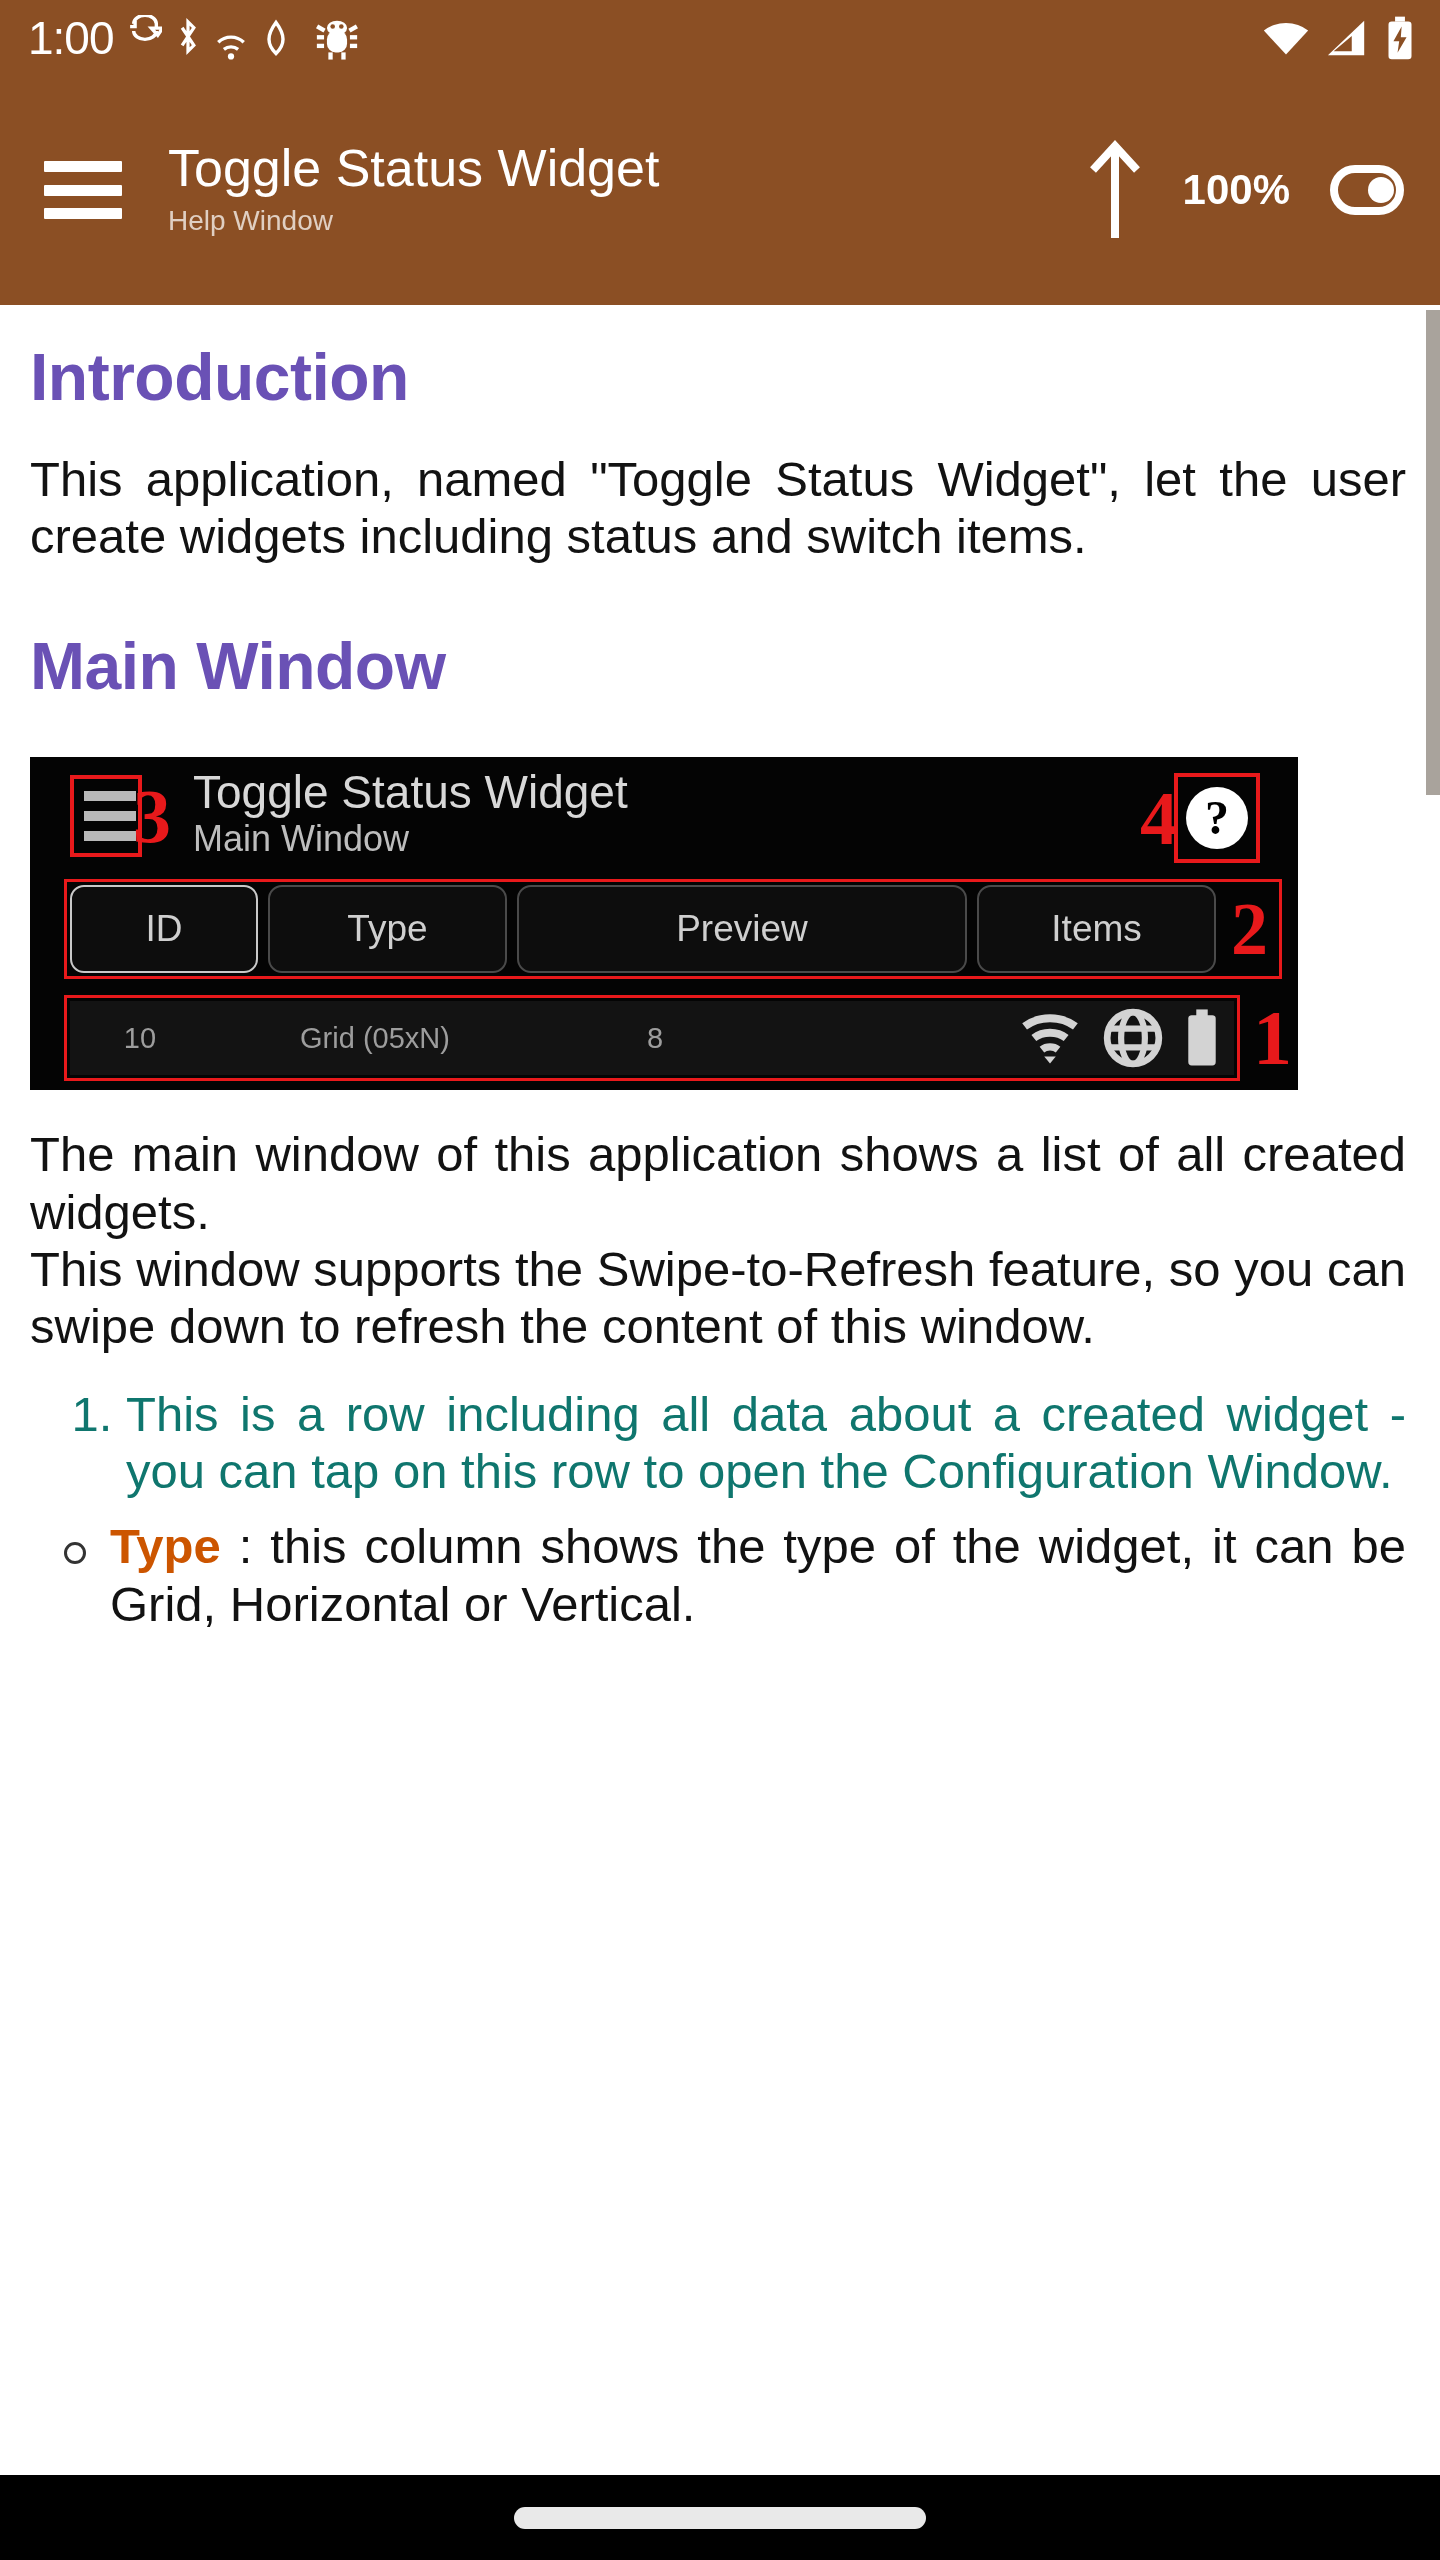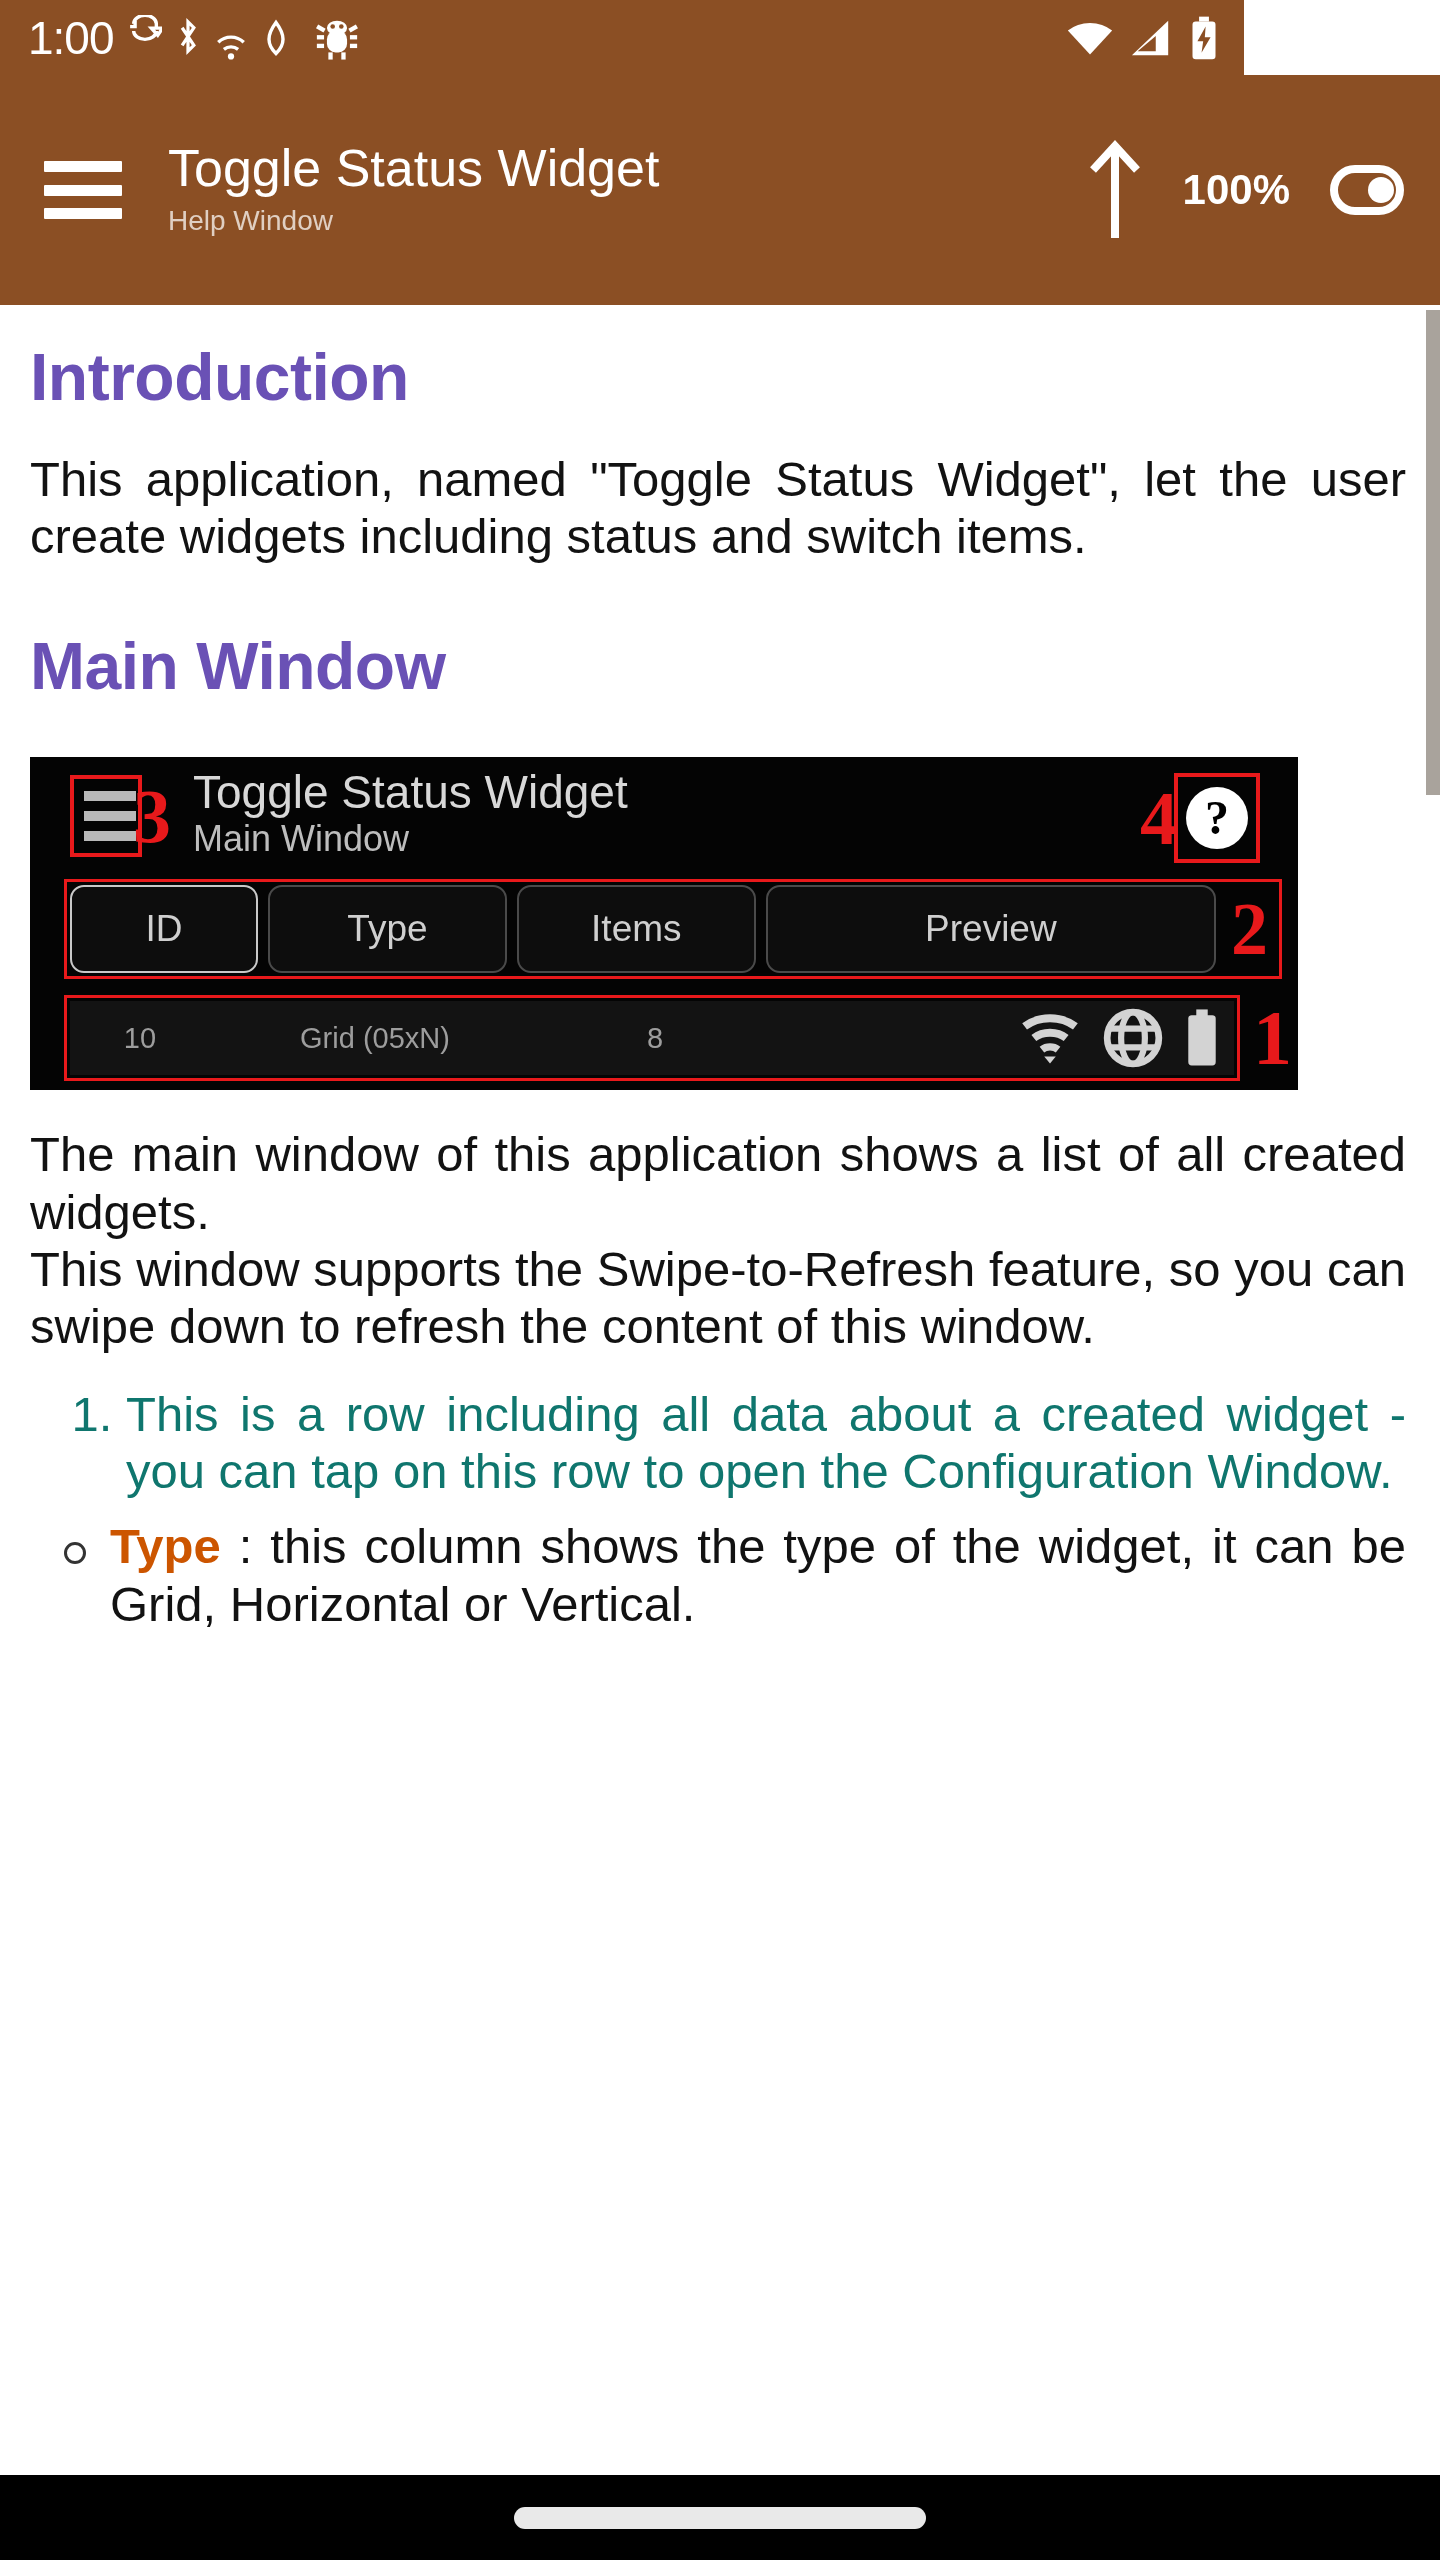--- a/index.html
+++ b/index.html
@@ -7,21 +7,21 @@
     width: 1440px; height: 2560px;
     background: #ffffff;
     font-family: "Liberation Sans", sans-serif;
     overflow: hidden;
   }
   #root { position: relative; width: 1440px; height: 2560px; background:#fff; }
 
   
   .statusbar {
     position: absolute; top: 0; left: 0;
-    width: 1244px; height: 75px;
+    width: 1440px; height: 75px;
     background: #8b4f24;
     display: flex; 
     padding: 0 24px 0 28px;
     color: #ffffff;
   }
   .sb-left { display: flex; align-items: center; gap: 14px; }
   .sb-clock { font-size: 46px; font-weight: 400; letter-spacing: -1px; line-height: 1; }
   .sb-icon { display: inline-flex; align-items: center; justify-content: center; }
   .sb-spacer { flex: 1; }
   .sb-right { display: flex; align-items: center; gap: 16px; }
@@ -268,22 +268,22 @@
       <div class="fig-subtitle">Main Window</div>
       <div class="fig-num fig-n4">4</div>
       <div class="fig-help-box">
         <div class="fig-help">?</div>
       </div>
 
       <div class="fig-tabs-box"></div>
       <div class="fig-tabs">
         <div class="fig-tab sel">ID</div>
         <div class="fig-tab">Type</div>
+        <div class="fig-tab wide">Preview</div>
         <div class="fig-tab">Items</div>
-        <div class="fig-tab wide">Preview</div>
       </div>
       <div class="fig-num fig-n2">2</div>
 
       <div class="fig-row-box"></div>
       <div class="fig-row">
         <span class="fig-c-id">10</span>
         <span class="fig-c-type">Grid (05xN)</span>
         <span class="fig-c-items">8</span>
         <span class="fig-c-icons">
           <svg width="60" height="56" viewBox="0 0 26 24">

